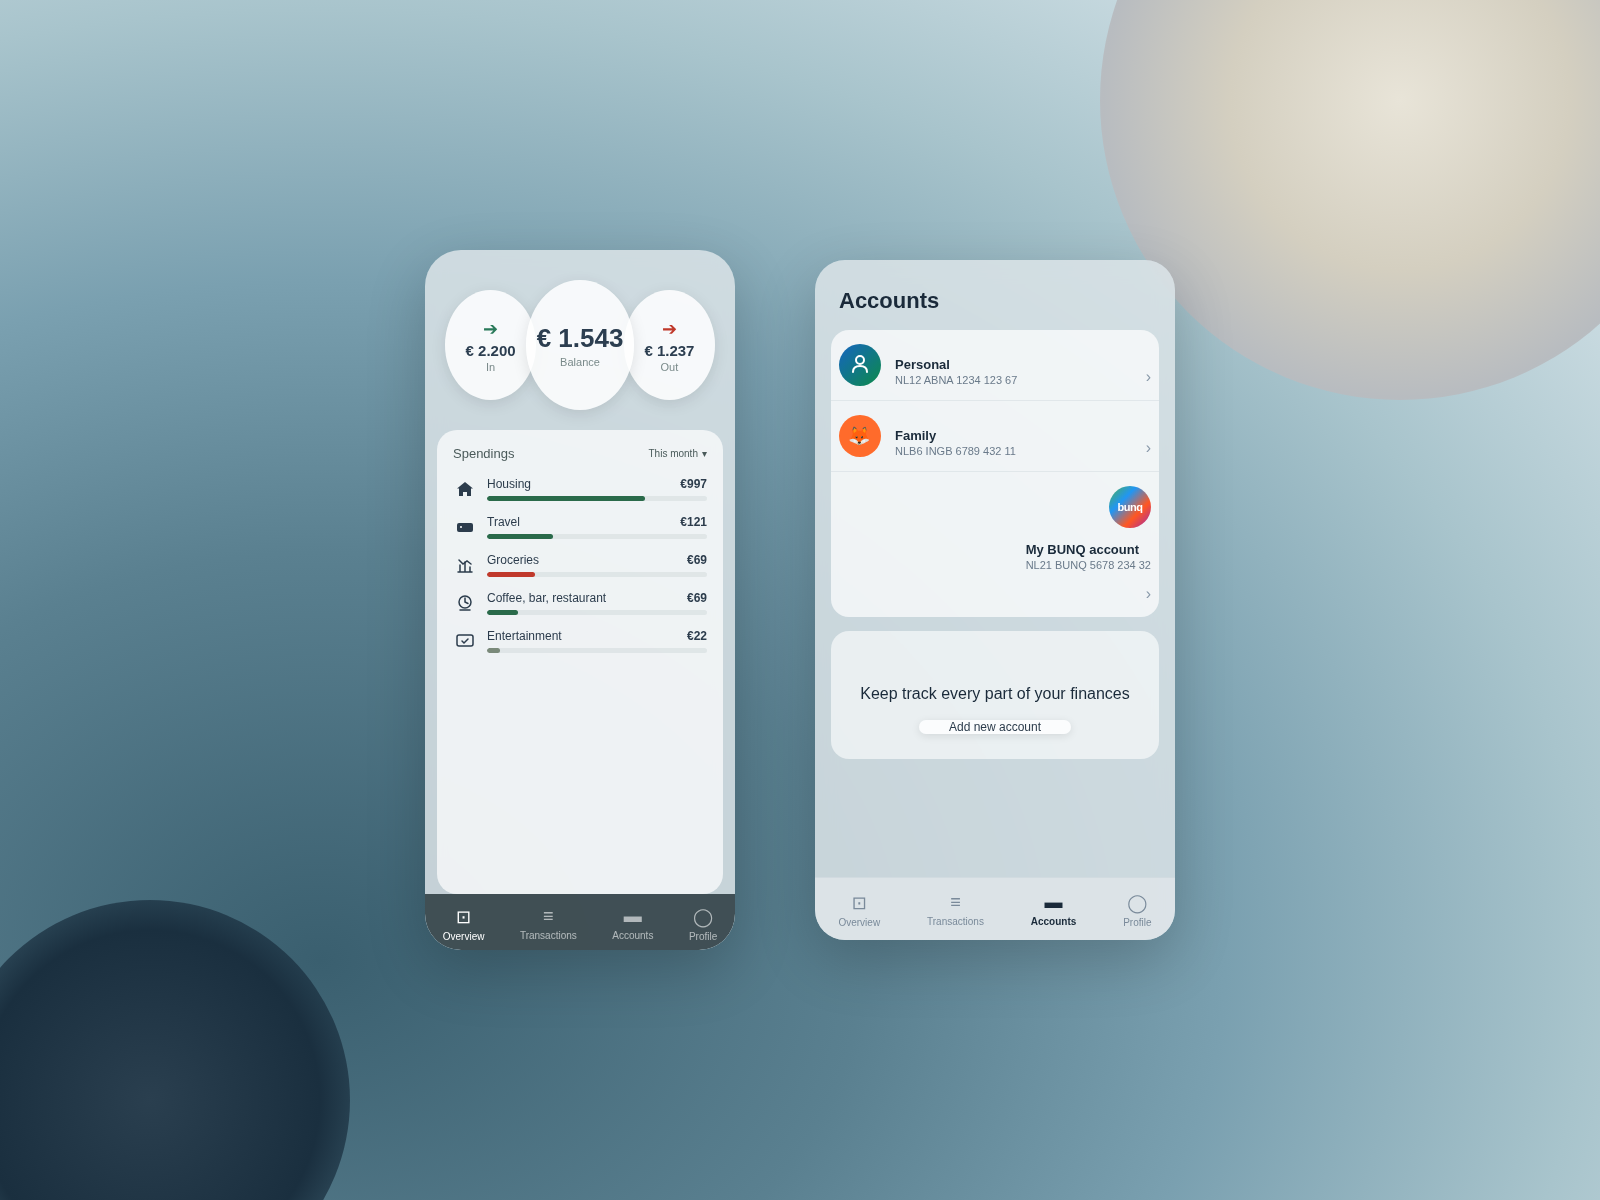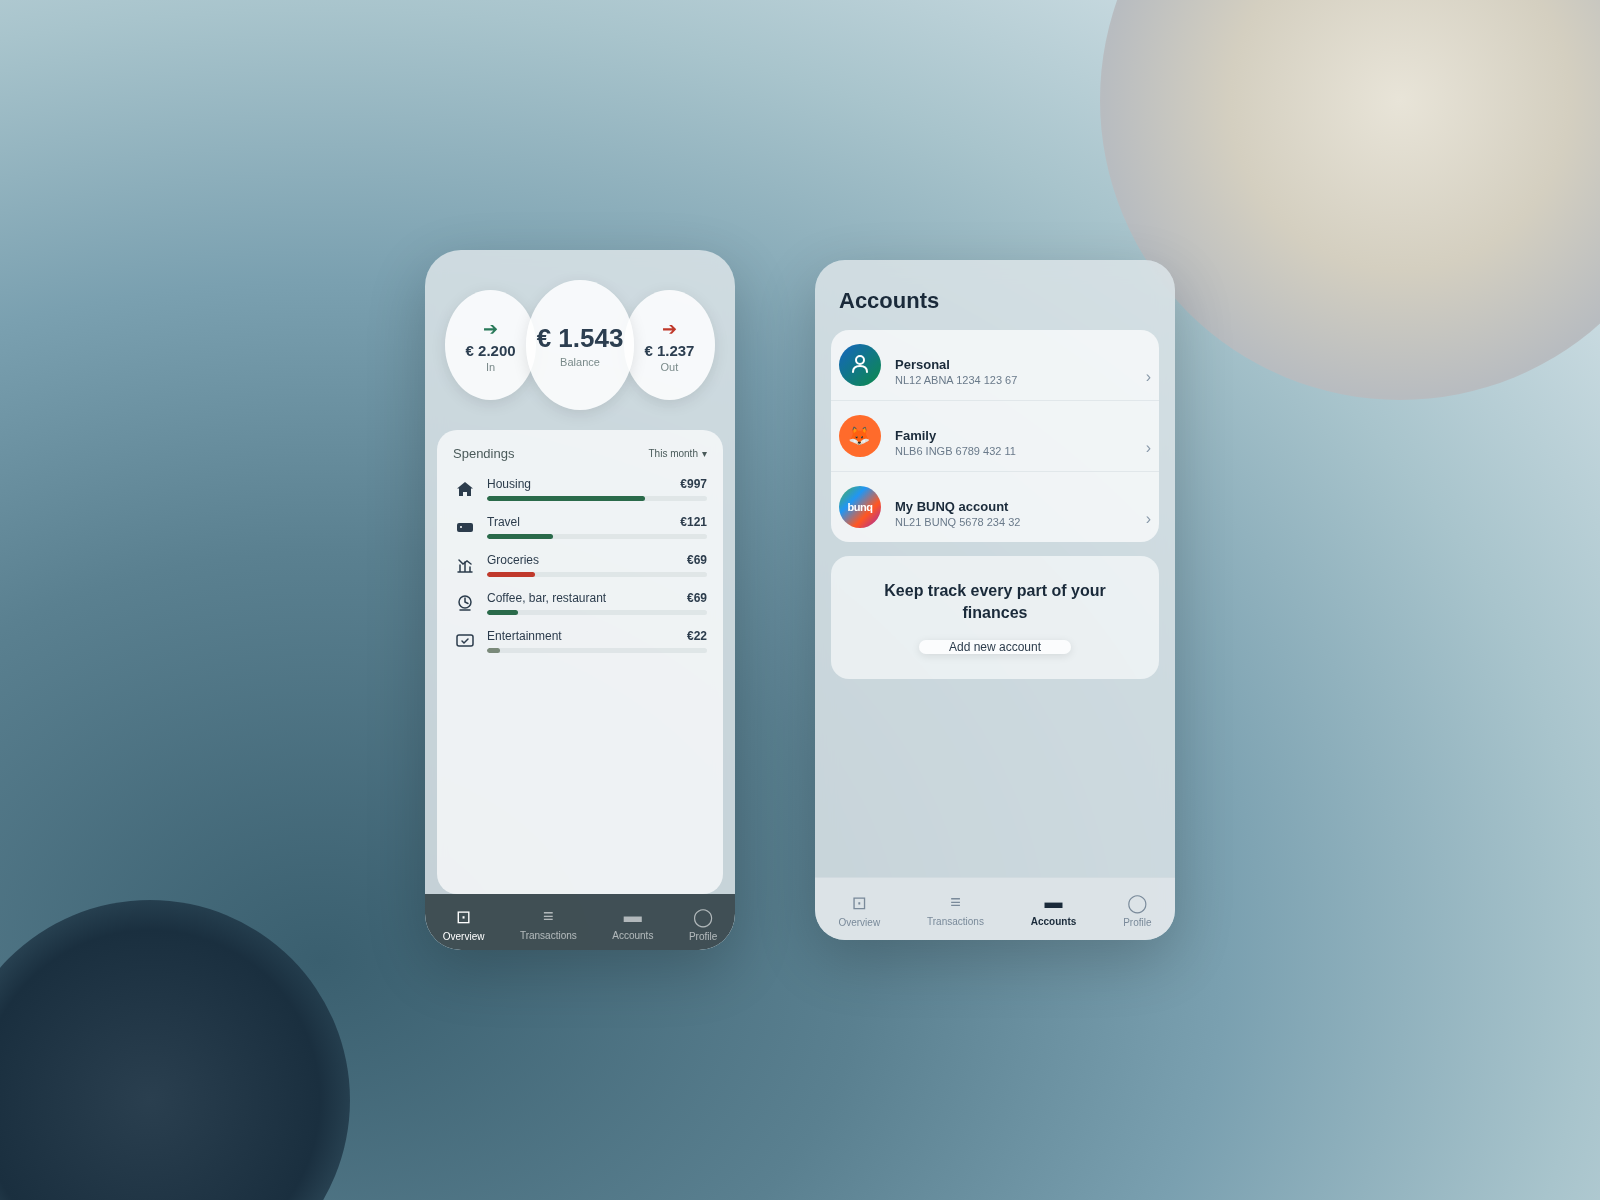--- a/index.html
+++ b/index.html
@@ -280,20 +280,21 @@
       display: flex;
       align-items: flex-end;
       padding: 14px 8px;
       border-bottom: 1px solid rgba(200,210,215,0.4);
       cursor: pointer;
       gap: 14px;
     }
 
     .account-item:last-child {
       border-bottom: none;
+      flex-direction: column;
     }
 
     .account-logo {
       width: 42px;
       height: 42px;
       border-radius: 50%;
       display: flex;
       align-items: center;
       justify-content: center;
       font-size: 18px;
@@ -337,24 +338,25 @@
     .promo-card {
       background: rgba(255,255,255,0.6);
       border-radius: 18px;
       margin: 0 16px 14px;
       padding: 24px 20px;
       text-align: center;
     }
 
     .promo-title {
       font-size: 16px;
-      font-weight: 700;
+      font-weight: 400;
       color: #1a2a3a;
       margin-bottom: 12px;
       line-height: 1.4;
+      margin-top: 28px;
     }
 
     .promo-desc {
       font-size: 12px;
       color: #5a6a7a;
       line-height: 1.5;
       margin-bottom: 20px;
     }
 
     .add-account-btn {

